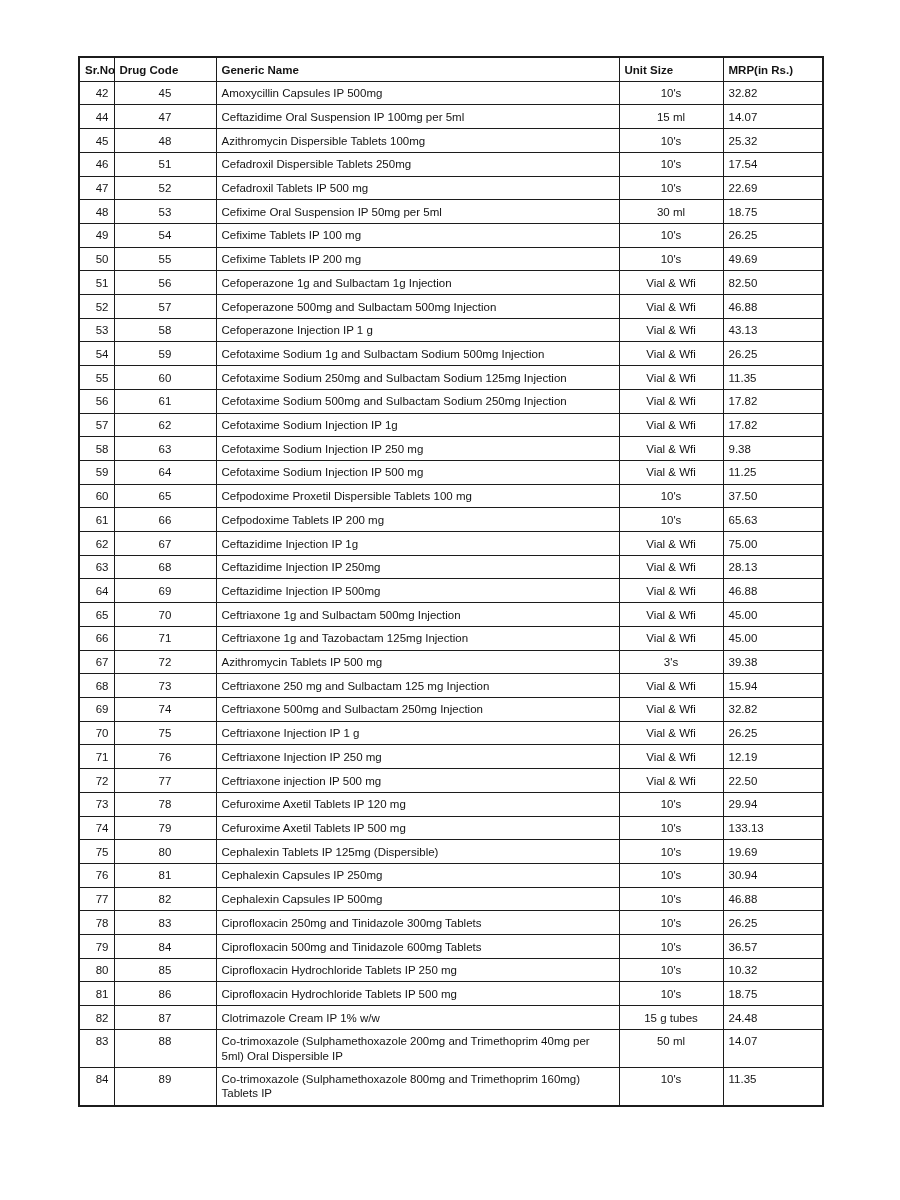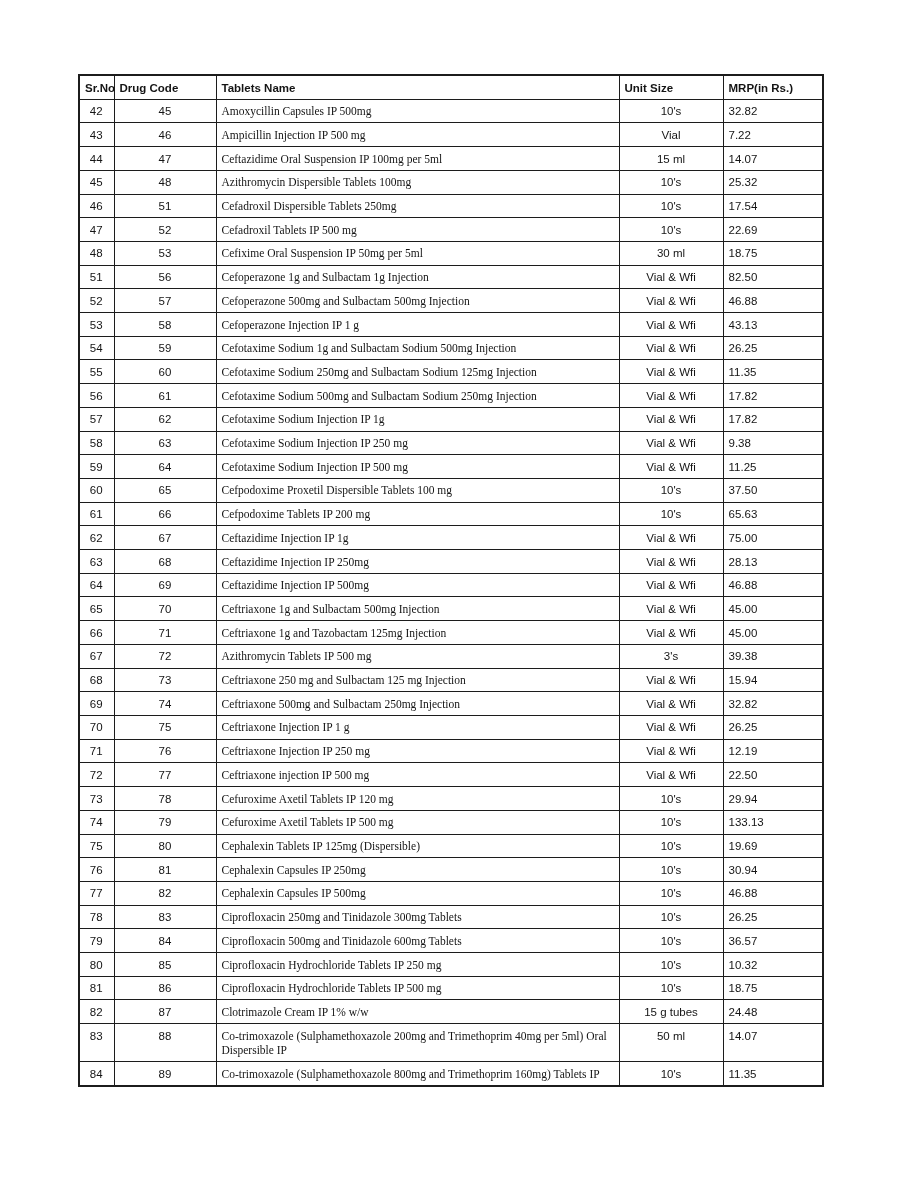--- a/index.html
+++ b/index.html
@@ -11,21 +11,21 @@
   .page {
     position: relative;
     width: 900px;
     height: 1200px;
     background: #ffffff;
     overflow: hidden;
   }
   table.drug-table {
     position: absolute;
     left: 78px;
-    top: 74px;
+    top: 56px;
     width: 744px;
     border-collapse: collapse;
     table-layout: fixed;
     border: 2px solid #1c1c1c;
   }
   .drug-table th, .drug-table td {
     border: 1px solid #1c1c1c;
     font-size: 11.5px;
     line-height: 14.2px;
     color: #141414;
@@ -33,63 +33,56 @@
     vertical-align: top;
     overflow: hidden;
     word-wrap: break-word;
   }
   .drug-table th {
     font-weight: bold;
     text-align: left;
     white-space: nowrap;
   }
   
-  .drug-table .c0 { text-align: center; padding-left: 4px; }
+  .drug-table .c0 { text-align: right; padding-left: 4px; }
   .drug-table .c1 { text-align: center; }
-  .drug-table .c2 { text-align: left; font-family: Liberation Serif, serif; }
+  .drug-table .c2 { text-align: left; }
   .drug-table .c3 { text-align: center; }
   .drug-table .c4 { text-align: left; }
 </style>
 </head>
 <body>
 
 <div class="page">
   <table class="drug-table">
     <colgroup>
       <col style="width:35px">
       <col style="width:102px">
       <col style="width:403px">
       <col style="width:104px">
       <col style="width:100px">
     </colgroup>
     <thead>
       <tr>
         <th class="c0h">Sr.No</th>
         <th>Drug Code</th>
-        <th>Tablets Name</th>
+        <th>Generic Name</th>
         <th>Unit Size</th>
         <th>MRP(in Rs.)</th>
       </tr>
     </thead>
     <tbody>
         <tr>
           <td class="c0">42</td>
           <td class="c1">45</td>
           <td class="c2">Amoxycillin Capsules IP 500mg</td>
           <td class="c3">10's</td>
           <td class="c4">32.82</td>
         </tr>
         <tr>
-          <td class="c0">43</td>
-          <td class="c1">46</td>
-          <td class="c2">Ampicillin Injection IP 500 mg</td>
-          <td class="c3">Vial</td>
-          <td class="c4">7.22</td>
-        </tr>
-        <tr>
           <td class="c0">44</td>
           <td class="c1">47</td>
           <td class="c2">Ceftazidime Oral Suspension IP 100mg per 5ml</td>
           <td class="c3">15 ml</td>
           <td class="c4">14.07</td>
         </tr>
         <tr>
           <td class="c0">45</td>
           <td class="c1">48</td>
           <td class="c2">Azithromycin Dispersible Tablets 100mg</td>
@@ -111,20 +104,34 @@
           <td class="c4">22.69</td>
         </tr>
         <tr>
           <td class="c0">48</td>
           <td class="c1">53</td>
           <td class="c2">Cefixime Oral Suspension IP 50mg per 5ml</td>
           <td class="c3">30 ml</td>
           <td class="c4">18.75</td>
         </tr>
         <tr>
+          <td class="c0">49</td>
+          <td class="c1">54</td>
+          <td class="c2">Cefixime Tablets IP 100 mg</td>
+          <td class="c3">10's</td>
+          <td class="c4">26.25</td>
+        </tr>
+        <tr>
+          <td class="c0">50</td>
+          <td class="c1">55</td>
+          <td class="c2">Cefixime Tablets IP 200 mg</td>
+          <td class="c3">10's</td>
+          <td class="c4">49.69</td>
+        </tr>
+        <tr>
           <td class="c0">51</td>
           <td class="c1">56</td>
           <td class="c2">Cefoperazone 1g and Sulbactam 1g Injection</td>
           <td class="c3">Vial &amp; Wfi</td>
           <td class="c4">82.50</td>
         </tr>
         <tr>
           <td class="c0">52</td>
           <td class="c1">57</td>
           <td class="c2">Cefoperazone 500mg and Sulbactam 500mg Injection</td>

